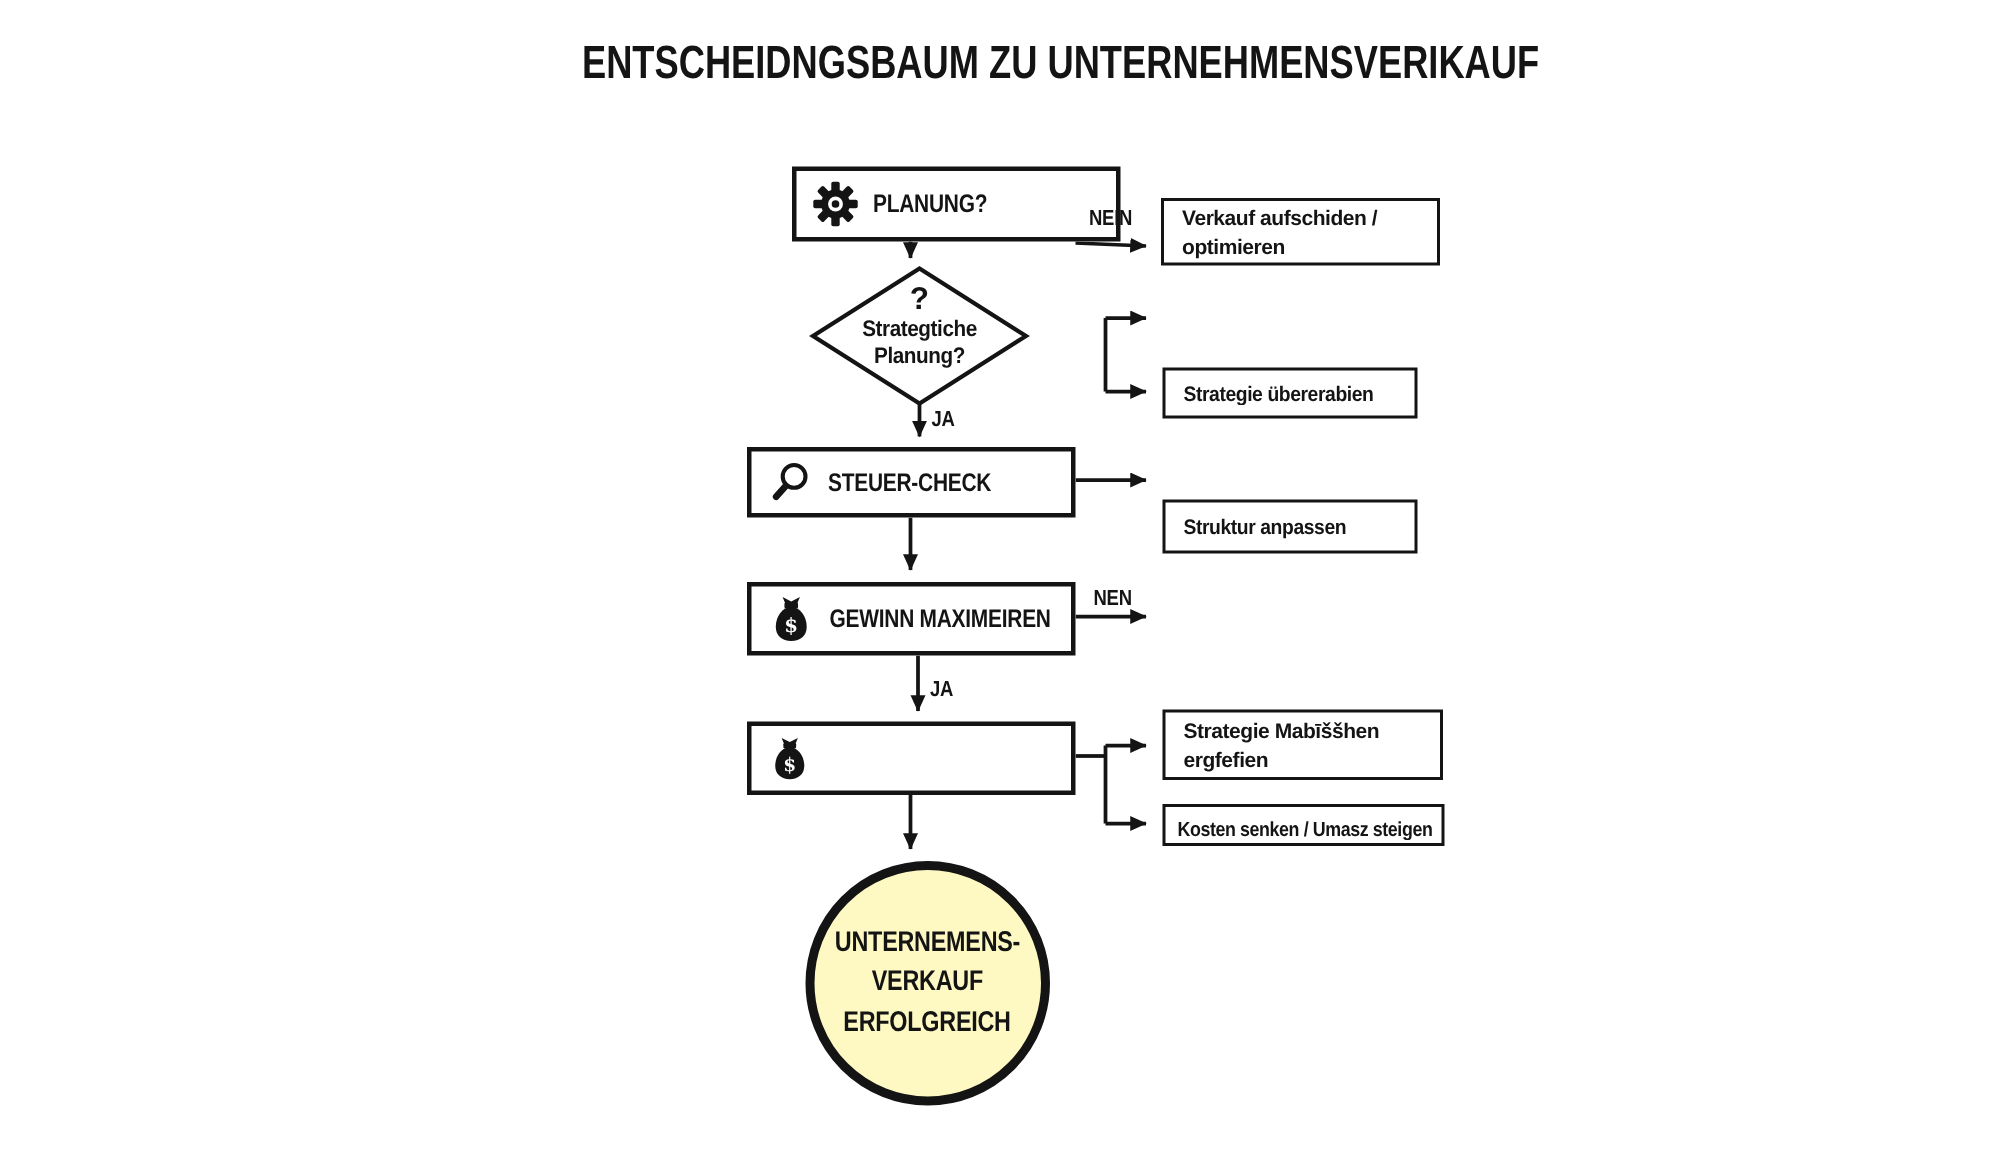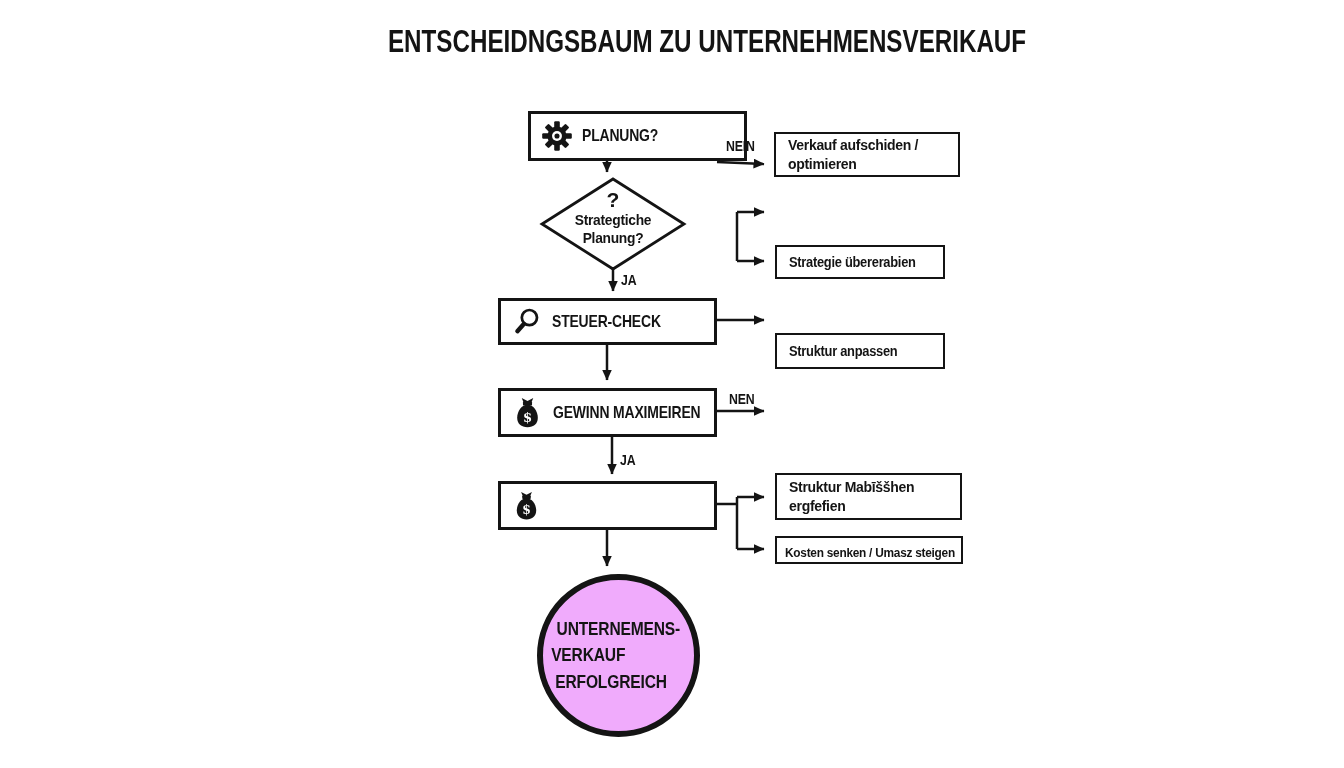--- a/index.html
+++ b/index.html
@@ -68,22 +68,22 @@
     text-align:center; line-height:1.2;
   }
   .diamond-text .qmark { font-weight:bold; font-size:21px; line-height:1.05; }
   .diamond-text .dlabel .condc {
     font-weight:bold; font-size:15px; display:inline-block; width:140px;
     transform:scaleX(0.92); transform-origin:center; letter-spacing:-0.3px;
   }
 
   .end-circle {
     position:absolute; left:537px; top:574px; width:163px; height:163px;
-    border:6.5px solid #141414; border-radius:50%; background:#f0abfc;
-    display:flex; flex-direction:column; align-items:flex-start; justify-content:center;
+    border:6.5px solid #141414; border-radius:50%; background:#fef9c3;
+    display:flex; flex-direction:column; align-items:center; justify-content:center;
     line-height:1.4;
   }
   .end-circle .line {
     font-weight:bold; font-size:19px; white-space:nowrap;
     transform:scaleX(0.82); transform-origin:center; letter-spacing:-0.2px;
   }
 </style>
 </head>
 <body>
 
@@ -196,21 +196,21 @@
       <svg width="31" height="31" viewBox="0 0 40 40">
         <path d="M13 2.5 L20 6 L27 2.5 L24.5 8.5 L15.5 8.5 Z" fill="#141414"></path>
         <rect x="14.5" y="7" width="11" height="4.5" rx="1" fill="#141414"></rect>
         <path d="M20 10.5 C13 10.5 7.5 18 7.5 26.5 C7.5 33.8 12.5 38 20 38 C27.5 38 32.5 33.8 32.5 26.5 C32.5 18 27 10.5 20 10.5 Z" fill="#141414"></path>
         <text x="20" y="31" font-family="DejaVu Serif, serif" font-size="16" font-weight="bold" fill="#ffffff" text-anchor="middle">$</text>
       </svg>
     </span>
   </div>
 
   <div class="node side" style="left:775px; top:473px; width:187px; height:47px;">
-    <span class="txt-side wrap158">Struktur Mabīššhen ergfefien</span>
+    <span class="txt-side wrap158">Strategie Mabīššhen ergfefien</span>
   </div>
 
   <div class="node side" style="left:775px; top:536px; width:188px; height:28px; padding:0 8px;align-items:flex-end;">
     <span class="txt-side nowrap-sm">Kosten senken / Umasz steigen</span>
   </div>
 
   <div class="end-circle">
     <div class="line">UNTERNEMENS-</div>
     <div class="line">VERKAUF</div>
     <div class="line">ERFOLGREICH</div>

